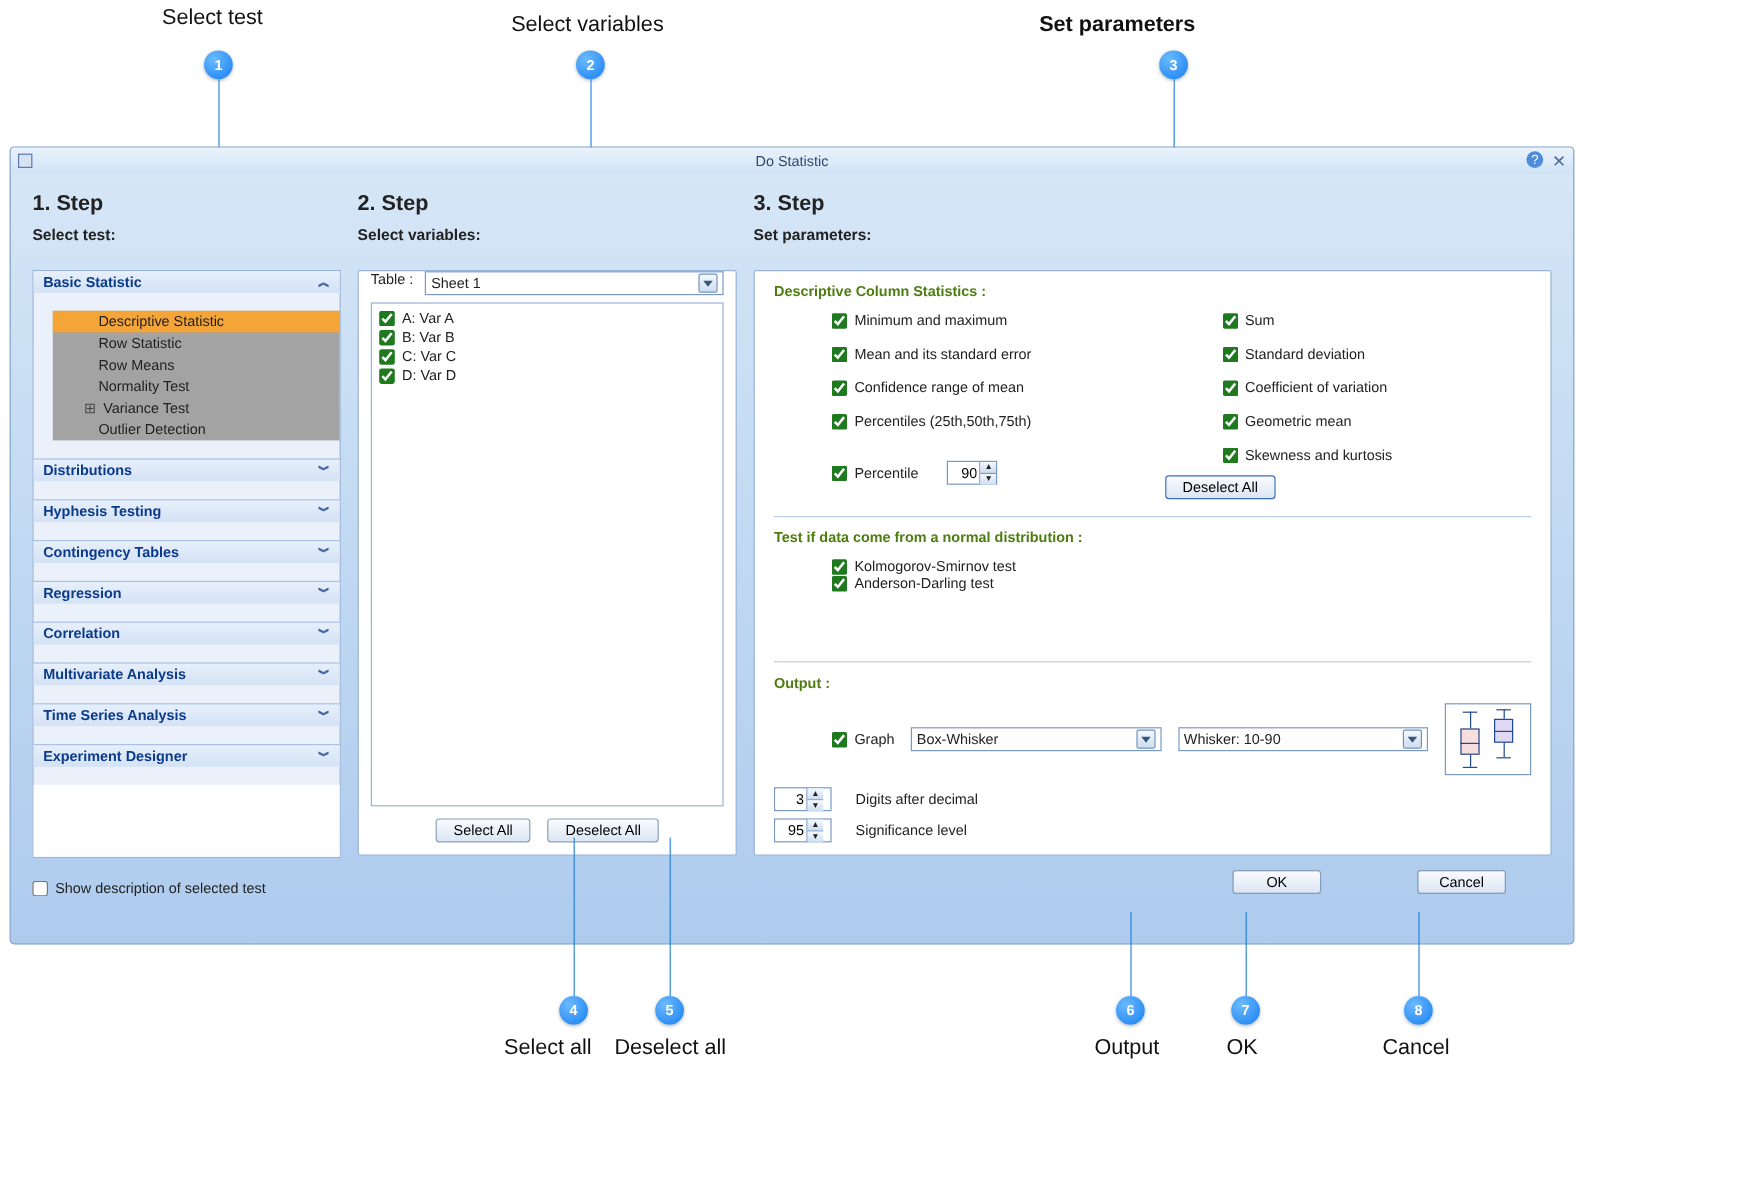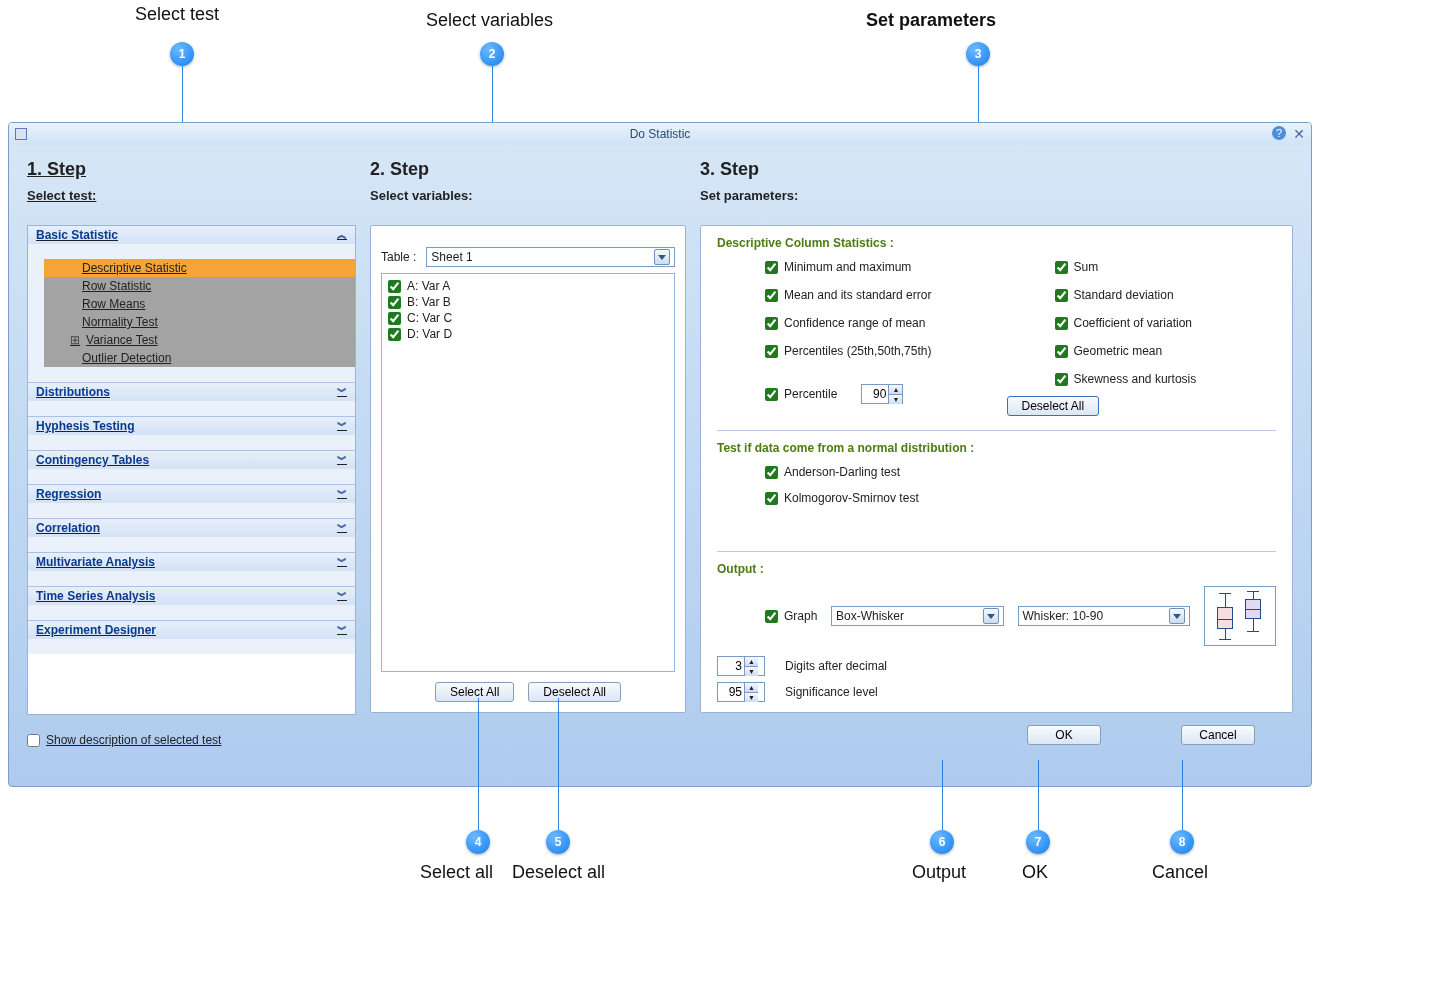--- a/index.html
+++ b/index.html
@@ -17,38 +17,38 @@
   .titlebar .appicon { width: 12px; height: 12px; border: 1px solid #5a7bb5; background: #d7e3f3; margin-right: 6px; }
   .titlebar .title-text { position: absolute; left: 50%; transform: translateX(-50%); color: #2f4a6f; }
   .titlebar .close { position: absolute; right: 6px; top: 3px; font-size: 14px; color: #4a6a97; cursor: default; }
   .titlebar .help  { position: absolute; right: 24px; top: 2px; width: 16px; height: 16px; }
 
   .cols { display: flex; gap: 14px; padding: 14px 18px 8px 18px; height: 606px; }
   .step-head { font-weight: bold; font-size: 18px; margin-bottom: 8px; }
   .step-sub  { font-weight: bold; font-size: 13px; margin-bottom: 22px; }
 
   
-  .col1 { width: 329px; display: flex; flex-direction: column; text-decoration: underline; }
+  .col1 { width: 257px; display: flex; flex-direction: column; }
   .tree-panel { border: 1px solid #9ab3d6; background: #eaf1fb; flex: 0 0 490px; display: flex; flex-direction: column; gap: 15px; }
   .tree-body { background: #fff; flex: 1; overflow: auto; }
   .cat { background: linear-gradient(#e7effb, #d4e2f5); border-top: 1px solid #a9c2e3; padding: 2px 8px 2px 8px; color: #0a3a8c; font-weight: bold; display: flex; justify-content: space-between; align-items: center; cursor: default; }
   .cat:first-child { border-top: none; }
   .chev { font-size: 10px; color: #3c62a1; }
   .items { background: #a3a3a3; margin-left: 16px; }
   .item { padding: 2px 8px 2px 38px; cursor: default; }
   .item.selected { background: #f5a437; }
   .item.hasplus { padding-left: 26px; }
   .item.hasplus::before { content: "⊞"; color: #444; margin-right: 6px; }
 
   .show-desc { margin-top: 18px; display: flex; align-items: center; gap: 6px; font-size: 12px; }
 
   
   .col2 { width: 316px; display: flex; flex-direction: column; }
   .var-panel { border: 1px solid #9ab3d6; background: #fff; flex: 0 0 488px; display: flex; flex-direction: column; border-radius: 2px; }
-  .tablerow { padding: 21px 10px 6px 10px; display: flex; align-items: center; gap: 10px; }
+  .tablerow { padding: 0 10px 6px 10px; display: flex; gap: 10px; }
   .combo { flex: 1; border: 1px solid #7a99c3; background: #fff; padding: 1px 4px; display: flex; justify-content: space-between; align-items: center; height: 20px; }
   .combo .cbtn { width: 16px; height: 16px; border: 1px solid #6f8fb8; border-radius: 2px; background: linear-gradient(#f5f9ff,#cddcef); display: flex; align-items: center; justify-content: center; }
   .varlist { border: 1px solid #9ab3d6; margin: 0 10px 10px 10px; flex: 1; background: #fff; padding: 4px; overflow: auto; }
   .vrow { display: flex; align-items: center; gap: 6px; padding: 1px 2px; }
   .btnrow { display: flex; gap: 14px; justify-content: center; padding: 0 10px 10px 10px; }
   .btn { background: linear-gradient(#f9fbfe,#dbe6f3); border: 1px solid #889db8; border-radius: 3px; padding: 2px 14px; font-size: 12px; cursor: default; }
   .btn.primary { border: 1px solid #3a6fc0; }
 
   
   .col3 { flex: 1; display: flex; flex-direction: column; }
@@ -251,27 +251,27 @@
             <label class="chk">
                   <input type="checkbox" checked="" style="">
                   <span>Skewness and kurtosis</span>
                 </label>
             <button class="btn primary" style="align-self:flex-start;">Deselect All</button>
           </div>
         </div>
 
         <div class="hr"></div>
         <div class="section-title">Test if data come from a normal distribution :</div>
+        <label class="chk">
+              <input type="checkbox" checked="" style="">
+              <span>Kolmogorov-Smirnov test</span>
+            </label>
         <label class="chk" style="margin-bottom:12px;">
               <input type="checkbox" checked="" style="">
               <span>Anderson-Darling test</span>
-            </label>
-        <label class="chk">
-              <input type="checkbox" checked="" style="">
-              <span>Kolmogorov-Smirnov test</span>
             </label>
 
         <div class="hr" style="margin-top:auto;"></div>
         <div class="section-title">Output :</div>
         <div class="output-row" style="margin-bottom:10px;">
           <label class="chk" style="width:100px;">
                 <input type="checkbox" checked="" style="">
                 <span>Graph</span>
               </label>
           <div class="combo" style="width:190px;">

